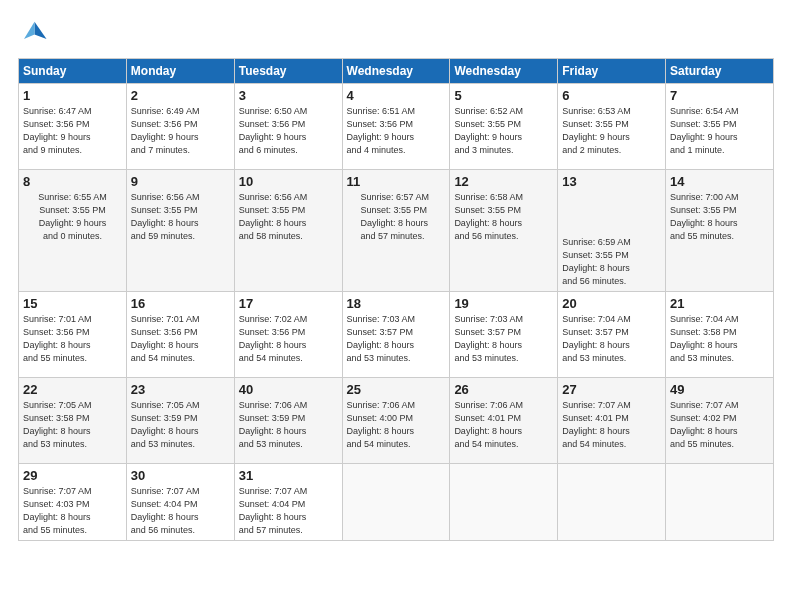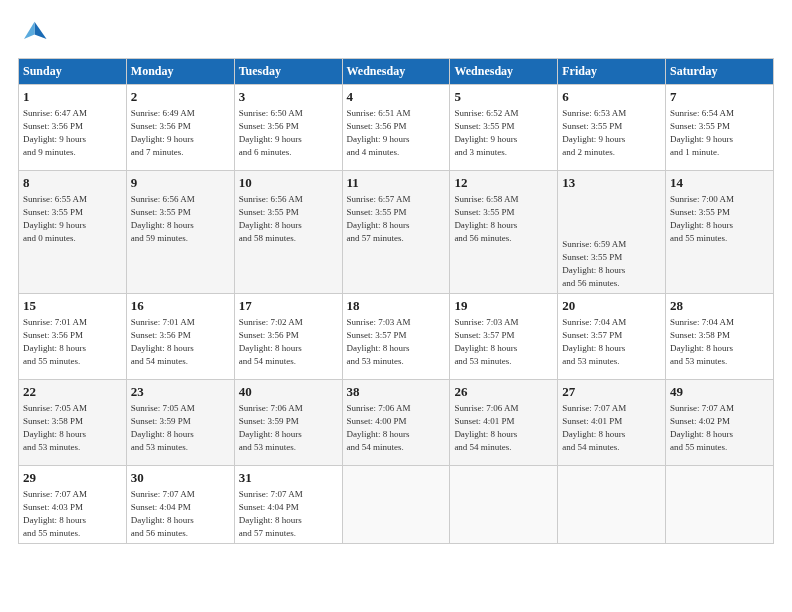--- a/index.html
+++ b/index.html
@@ -7,21 +7,20 @@
       width: 792px;
       height: 612px;
       font-family: Arial, sans-serif;
       background: #fff;
       overflow: hidden;
     }
     .page {
       width: 792px;
       height: 612px;
       padding: 18px 18px 10px 18px;
-      font-family: Liberation Serif, serif;
     }
     .header {
       display: flex;
       justify-content: space-between;
       align-items: flex-start;
       margin-bottom: 10px;
     }
     .logo {
       display: flex;
       align-items: center;
@@ -179,42 +178,42 @@
             <span class="day-number">7</span>
             <div class="day-info" style="white-space: pre-line;">Sunrise: 6:54 AM
 Sunset: 3:55 PM
 Daylight: 9 hours
 and 1 minute.</div>
           </td>
         </tr>
         <tr>
           <td>
             <span class="day-number">8</span>
-            <div class="day-info" style="white-space: pre-line;">Sunrise: 6:55 AM
+            <div class="day-info" style="white-space: pre-line; text-align: center;">Sunrise: 6:55 AM
 Sunset: 3:55 PM
 Daylight: 9 hours
 and 0 minutes.</div>
           </td>
           <td>
             <span class="day-number">9</span>
             <div class="day-info" style="white-space: pre-line;">Sunrise: 6:56 AM
 Sunset: 3:55 PM
 Daylight: 8 hours
 and 59 minutes.</div>
           </td>
           <td>
             <span class="day-number">10</span>
             <div class="day-info" style="white-space: pre-line;">Sunrise: 6:56 AM
 Sunset: 3:55 PM
 Daylight: 8 hours
 and 58 minutes.</div>
           </td>
           <td>
             <span class="day-number">11</span>
-            <div class="day-info" style="white-space: pre-line;">Sunrise: 6:57 AM
+            <div class="day-info" style="white-space: pre-line; margin-left: 14px;">Sunrise: 6:57 AM
 Sunset: 3:55 PM
 Daylight: 8 hours
 and 57 minutes.</div>
           </td>
           <td>
             <span class="day-number">12</span>
             <div class="day-info" style="white-space: pre-line;">Sunrise: 6:58 AM
 Sunset: 3:55 PM
 Daylight: 8 hours
 and 56 minutes.</div>
@@ -271,21 +270,21 @@
 and 53 minutes.</div>
           </td>
           <td>
             <span class="day-number">20</span>
             <div class="day-info" style="white-space: pre-line;">Sunrise: 7:04 AM
 Sunset: 3:57 PM
 Daylight: 8 hours
 and 53 minutes.</div>
           </td>
           <td>
-            <span class="day-number">28</span>
+            <span class="day-number">21</span>
             <div class="day-info" style="white-space: pre-line;">Sunrise: 7:04 AM
 Sunset: 3:58 PM
 Daylight: 8 hours
 and 53 minutes.</div>
           </td>
         </tr>
         <tr>
           <td>
             <span class="day-number">22</span>
             <div class="day-info" style="white-space: pre-line;">Sunrise: 7:05 AM
@@ -301,21 +300,21 @@
 and 53 minutes.</div>
           </td>
           <td>
             <span class="day-number">40</span>
             <div class="day-info" style="white-space: pre-line;">Sunrise: 7:06 AM
 Sunset: 3:59 PM
 Daylight: 8 hours
 and 53 minutes.</div>
           </td>
           <td>
-            <span class="day-number">38</span>
+            <span class="day-number">25</span>
             <div class="day-info" style="white-space: pre-line;">Sunrise: 7:06 AM
 Sunset: 4:00 PM
 Daylight: 8 hours
 and 54 minutes.</div>
           </td>
           <td>
             <span class="day-number">26</span>
             <div class="day-info" style="white-space: pre-line;">Sunrise: 7:06 AM
 Sunset: 4:01 PM
 Daylight: 8 hours

